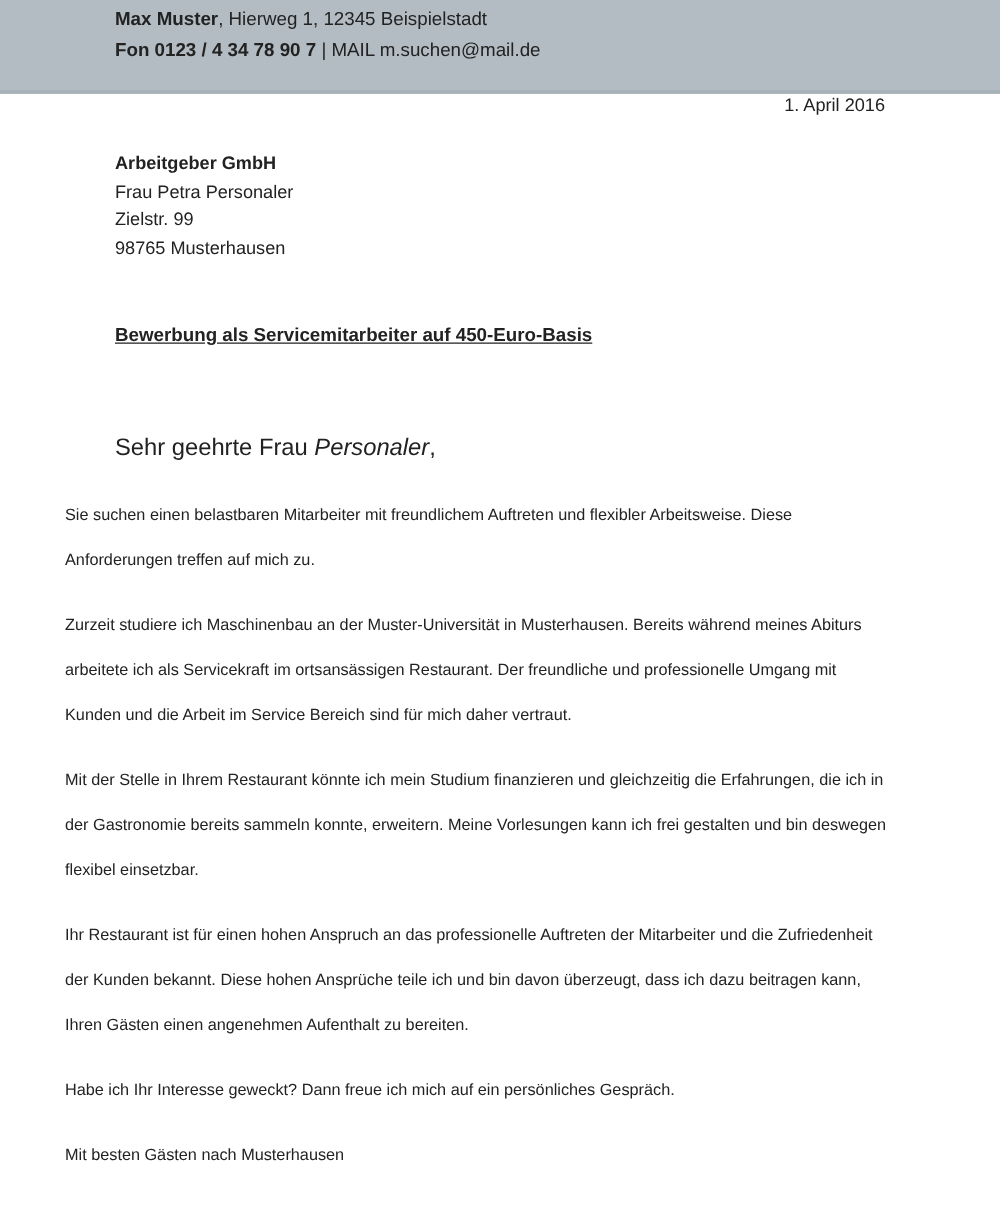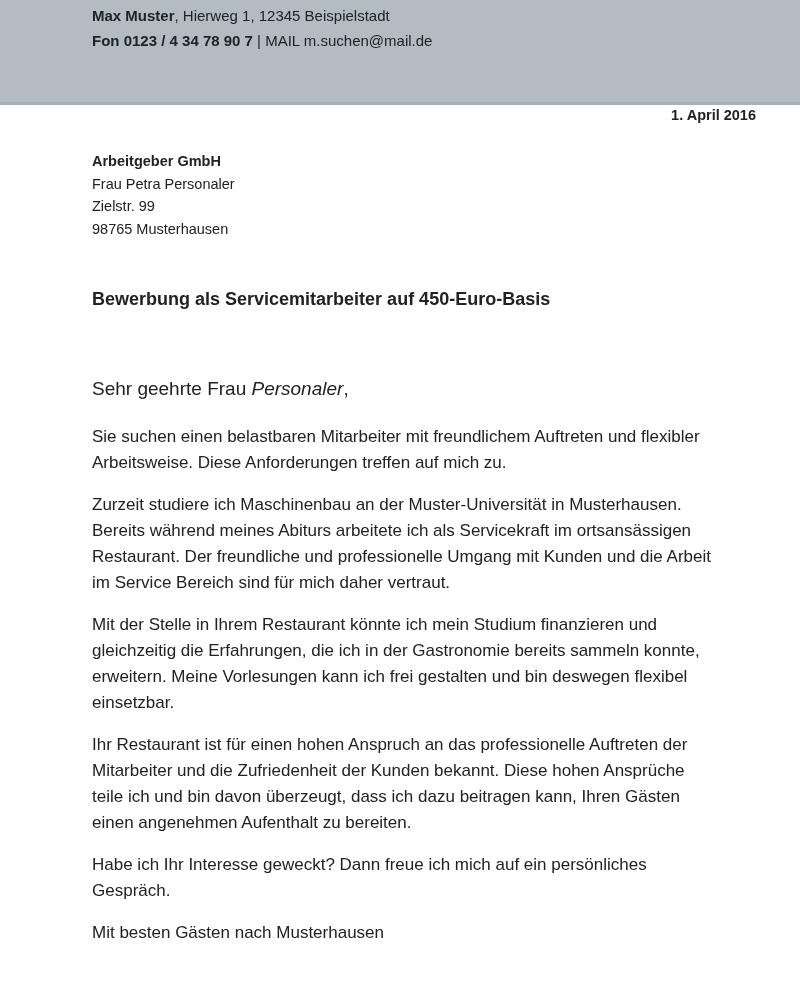--- a/index.html
+++ b/index.html
@@ -9,60 +9,60 @@
   }
   body {
     width: 800px;
     height: 983px;
     font-family: "Liberation Sans", sans-serif;
     color: #222222;
     overflow: hidden;
   }
   .letterhead {
     box-sizing: border-box;
-    height: 105px;
+    height: 75px;
     background: #b2bcc2;
     border-bottom: 3px solid #a7b1b8;
     padding: 3px 92px 0 92px;
   }
   .lh-line {
     font-size: 15px;
     line-height: 25px;
     white-space: nowrap;
   }
   .b { font-weight: bold; }
   .i { font-style: italic; }
   .date-line {
     margin-top: 2px;
-    padding: 0 44px;
+    padding: 0 92px;
     text-align: right;
     font-size: 14.5px;
     line-height: 17px;
-    font-weight: bold;
   }
   .recipient {
     margin: 26px 92px 4px 92px;
     font-size: 14.5px;
     line-height: 22.5px;
   }
   .subject {
     margin: 50px 88px 0 92px;
-    font-size: 18px;
+    font-size: 15px;
     line-height: 18px;
     font-weight: bold;
+    text-decoration: underline;
   }
   .salutation {
     margin: 68px 88px 0 92px;
     font-size: 19px;
     line-height: 26px;
   }
   .para {
-    margin: 16px 88px 0 92px;
-    font-size: 17px;
-    line-height: 26px;
+    margin: 16px 88px 0 52px;
+    font-size: 13px;
+    line-height: 36px;
   }
   .para.first { margin-top: 22px; }
 </style>
 </head>
 <body>
 
 <div class="page">
 
   <header class="letterhead">
     <div class="lh-line"><span class="b">Max Muster</span><span>, Hierweg 1, 12345 Beispielstadt</span></div>

